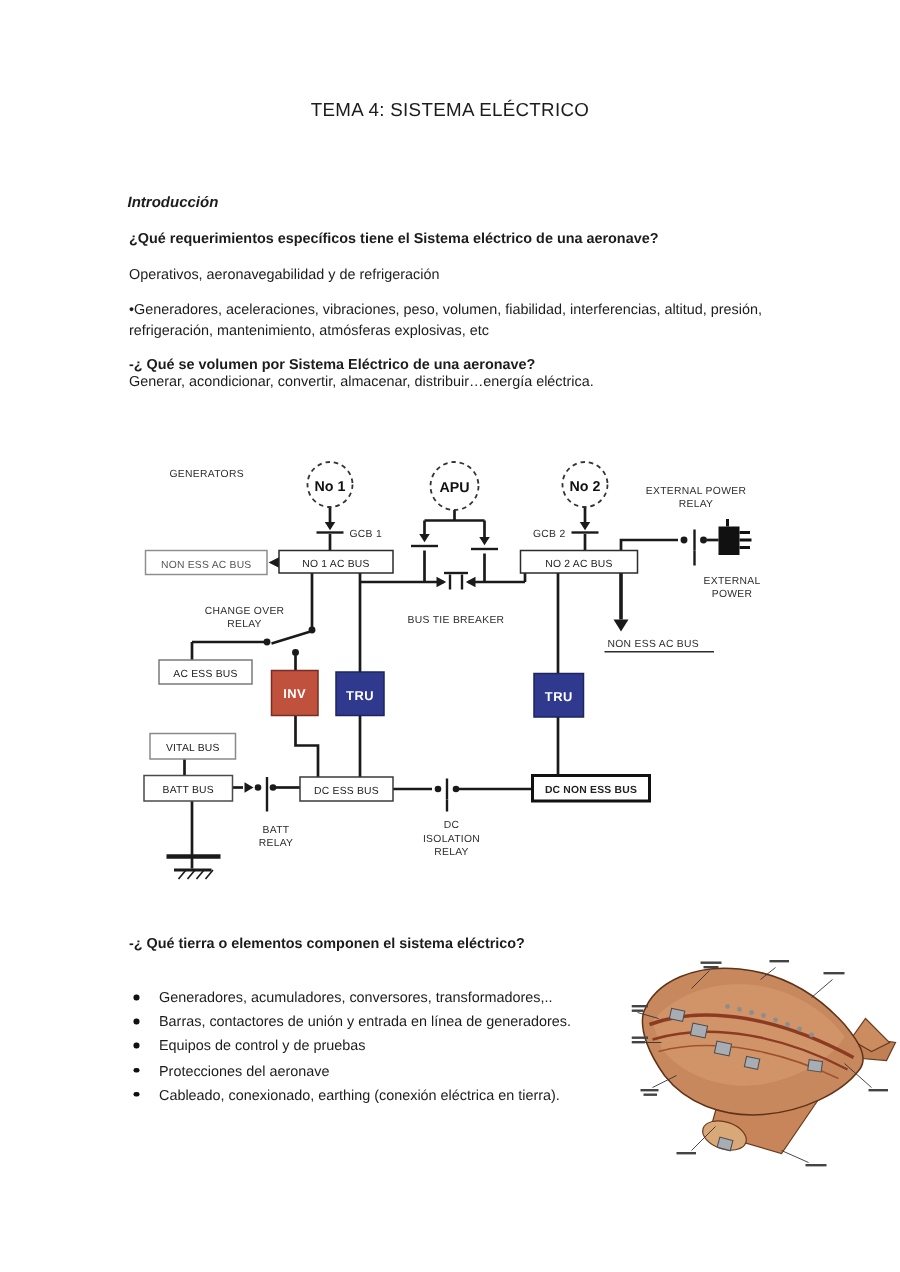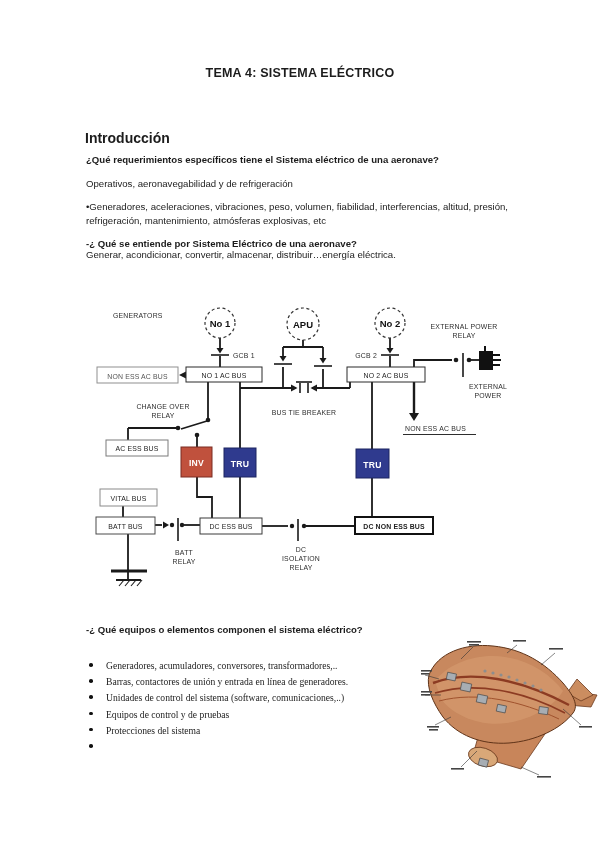--- a/index.html
+++ b/index.html
@@ -3,68 +3,67 @@
 <meta charset="utf-8">
 <style>
   html,body{margin:0;padding:0;}
   body{
     width:600px;height:848px;background:#ffffff;position:relative;overflow:hidden;
     font-family:"Liberation Sans", sans-serif;color:#1c1c1c;
   }
   .abs{position:absolute;}
   .doc-title{
     left:0;top:66px;width:600px;text-align:center;
-    font-size:12.5px;font-weight:bold;letter-spacing:.2px;
+    font-size:12.5px;font-weight:normal;letter-spacing:.2px;
   }
   .section-heading{
-    left:85px;top:130px;font-size:14px;font-weight:bold;
+    left:85px;top:130px;font-size:10px;font-weight:bold;font-style:italic;
   }
   .para{
     left:86px;width:432px;font-size:9.6px;line-height:13.6px;
   }
   .para.bold{font-weight:bold;}
   .p1{top:153px;} .p2{top:177px;} .p3{top:200px;} .p4{top:237px;} .p5{top:248px;}
   .q3{top:623px;}
   .bullet-list{
     left:88px;top:659px;width:340px;list-style:none;margin:0;padding:0;
     font-size:9.6px;
   }
-  .bullet-list li{position:relative;padding-left:18px;height:16.2px;line-height:13px;font-family:Liberation Serif, serif;}
+  .bullet-list li{position:relative;padding-left:18px;height:16.2px;line-height:13px;}
   .bullet-dot{
     position:absolute;left:1px;top:4px;width:3.6px;height:3.6px;border-radius:50%;background:#111;
   }
   svg text{font-family:"Liberation Sans", sans-serif;}
   .buslabel{font-size:6.9px;letter-spacing:.15px;fill:#222;}
   .buslabel.dim{fill:#555;}
   .freelabel{font-size:6.9px;letter-spacing:.2px;fill:#2d2d2d;}
   .genlabel{font-size:9.5px;font-weight:bold;fill:#111;}
   .unitlabel{font-size:8.6px;font-weight:bold;fill:#ffffff;letter-spacing:.3px;}
   .boldbus{font-weight:bold;}
 </style>
 </head>
 <body>
 
 <div class="abs doc-title">TEMA 4: SISTEMA ELÉCTRICO</div>
 <div class="abs section-heading">Introducción</div>
 
 <div class="abs para bold p1">¿Qué requerimientos específicos tiene el Sistema eléctrico de una aeronave?</div>
 <div class="abs para p2">Operativos, aeronavegabilidad y de refrigeración</div>
 <div class="abs para p3">•Generadores, aceleraciones, vibraciones, peso, volumen, fiabilidad, interferencias, altitud, presión, refrigeración, mantenimiento, atmósferas explosivas, etc</div>
-<div class="abs para bold p4">-¿ Qué se entiende por Sistema Eléctrico de una aeronave?</div>
+<div class="abs para bold p4">-¿ Qué se volumen por Sistema Eléctrico de una aeronave?</div>
 <div class="abs para p5">Generar, acondicionar, convertir, almacenar, distribuir…energía eléctrica.</div>
 
-<div class="abs para bold q3">-¿ Qué equipos o elementos componen el sistema eléctrico?</div>
+<div class="abs para bold q3">-¿ Qué tierra o elementos componen el sistema eléctrico?</div>
 
 <ul class="abs bullet-list">
   <li><span class="bullet-dot"></span><span>Generadores, acumuladores, conversores, transformadores,..</span></li>
   <li><span class="bullet-dot"></span><span>Barras, contactores de unión y entrada en línea de generadores.</span></li>
-  <li><span class="bullet-dot"></span><span>Unidades de control del sistema (software, comunicaciones,..)</span></li>
   <li><span class="bullet-dot"></span><span>Equipos de control y de pruebas</span></li>
-  <li><span class="bullet-dot"></span><span>Protecciones del sistema</span></li>
-  <li><span class="bullet-dot"></span></li>
+  <li><span class="bullet-dot"></span><span>Protecciones del aeronave</span></li>
+  <li><span class="bullet-dot"></span><span>Cableado, conexionado, earthing (conexión eléctrica en tierra).</span></li>
 </ul>
 
 <svg class="abs" style="left:0;top:300px;" width="600" height="312" viewBox="0 300 600 312">
 
   <g stroke="#1a1a1a" stroke-width="1.8" fill="none">
 
     <line x1="220" y1="338" x2="220" y2="348"></line>
     <line x1="220" y1="356" x2="220" y2="367"></line>
     <line x1="390" y1="338" x2="390" y2="348"></line>
     <line x1="390" y1="356" x2="390" y2="367"></line>

